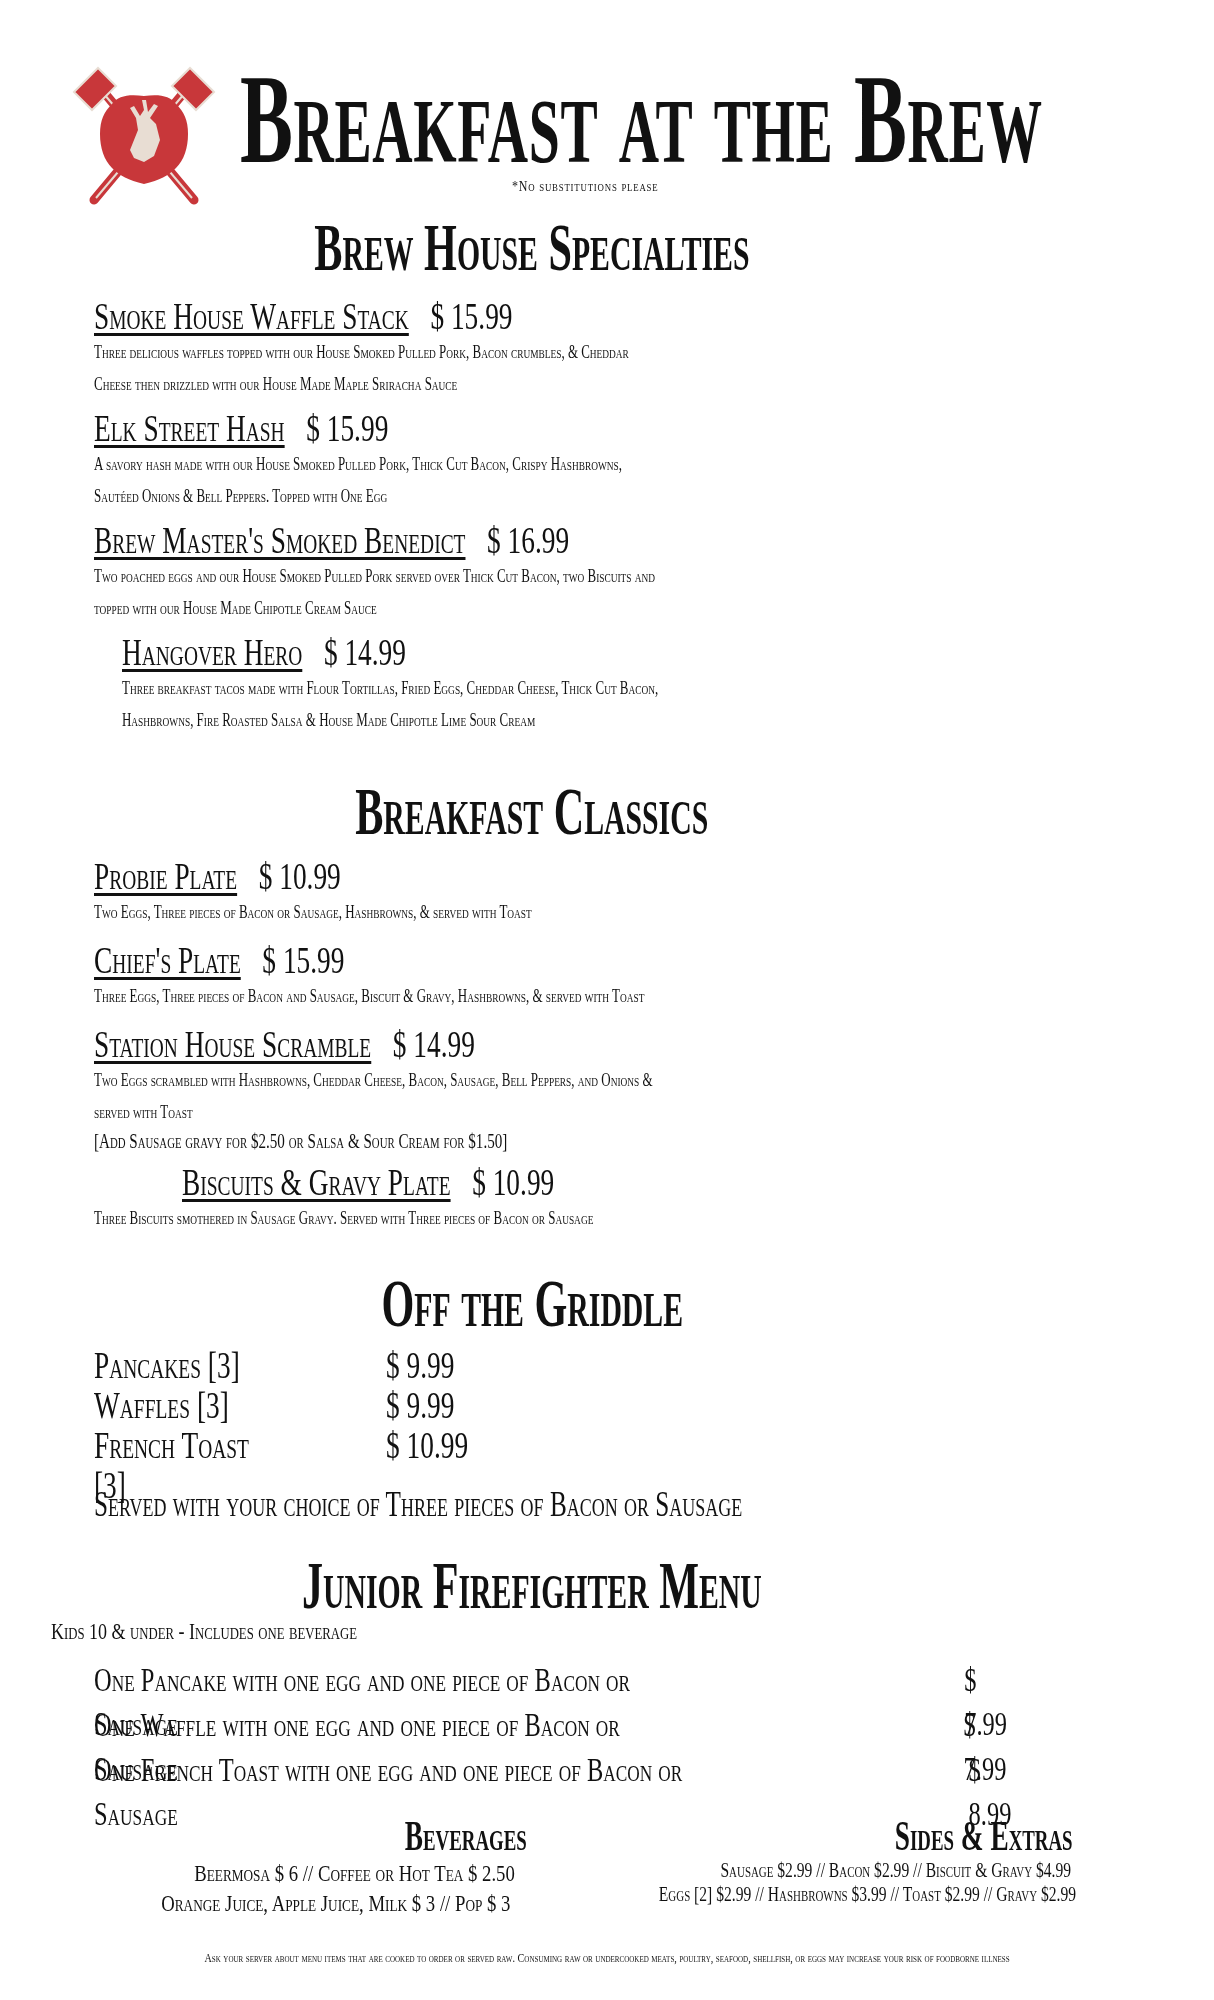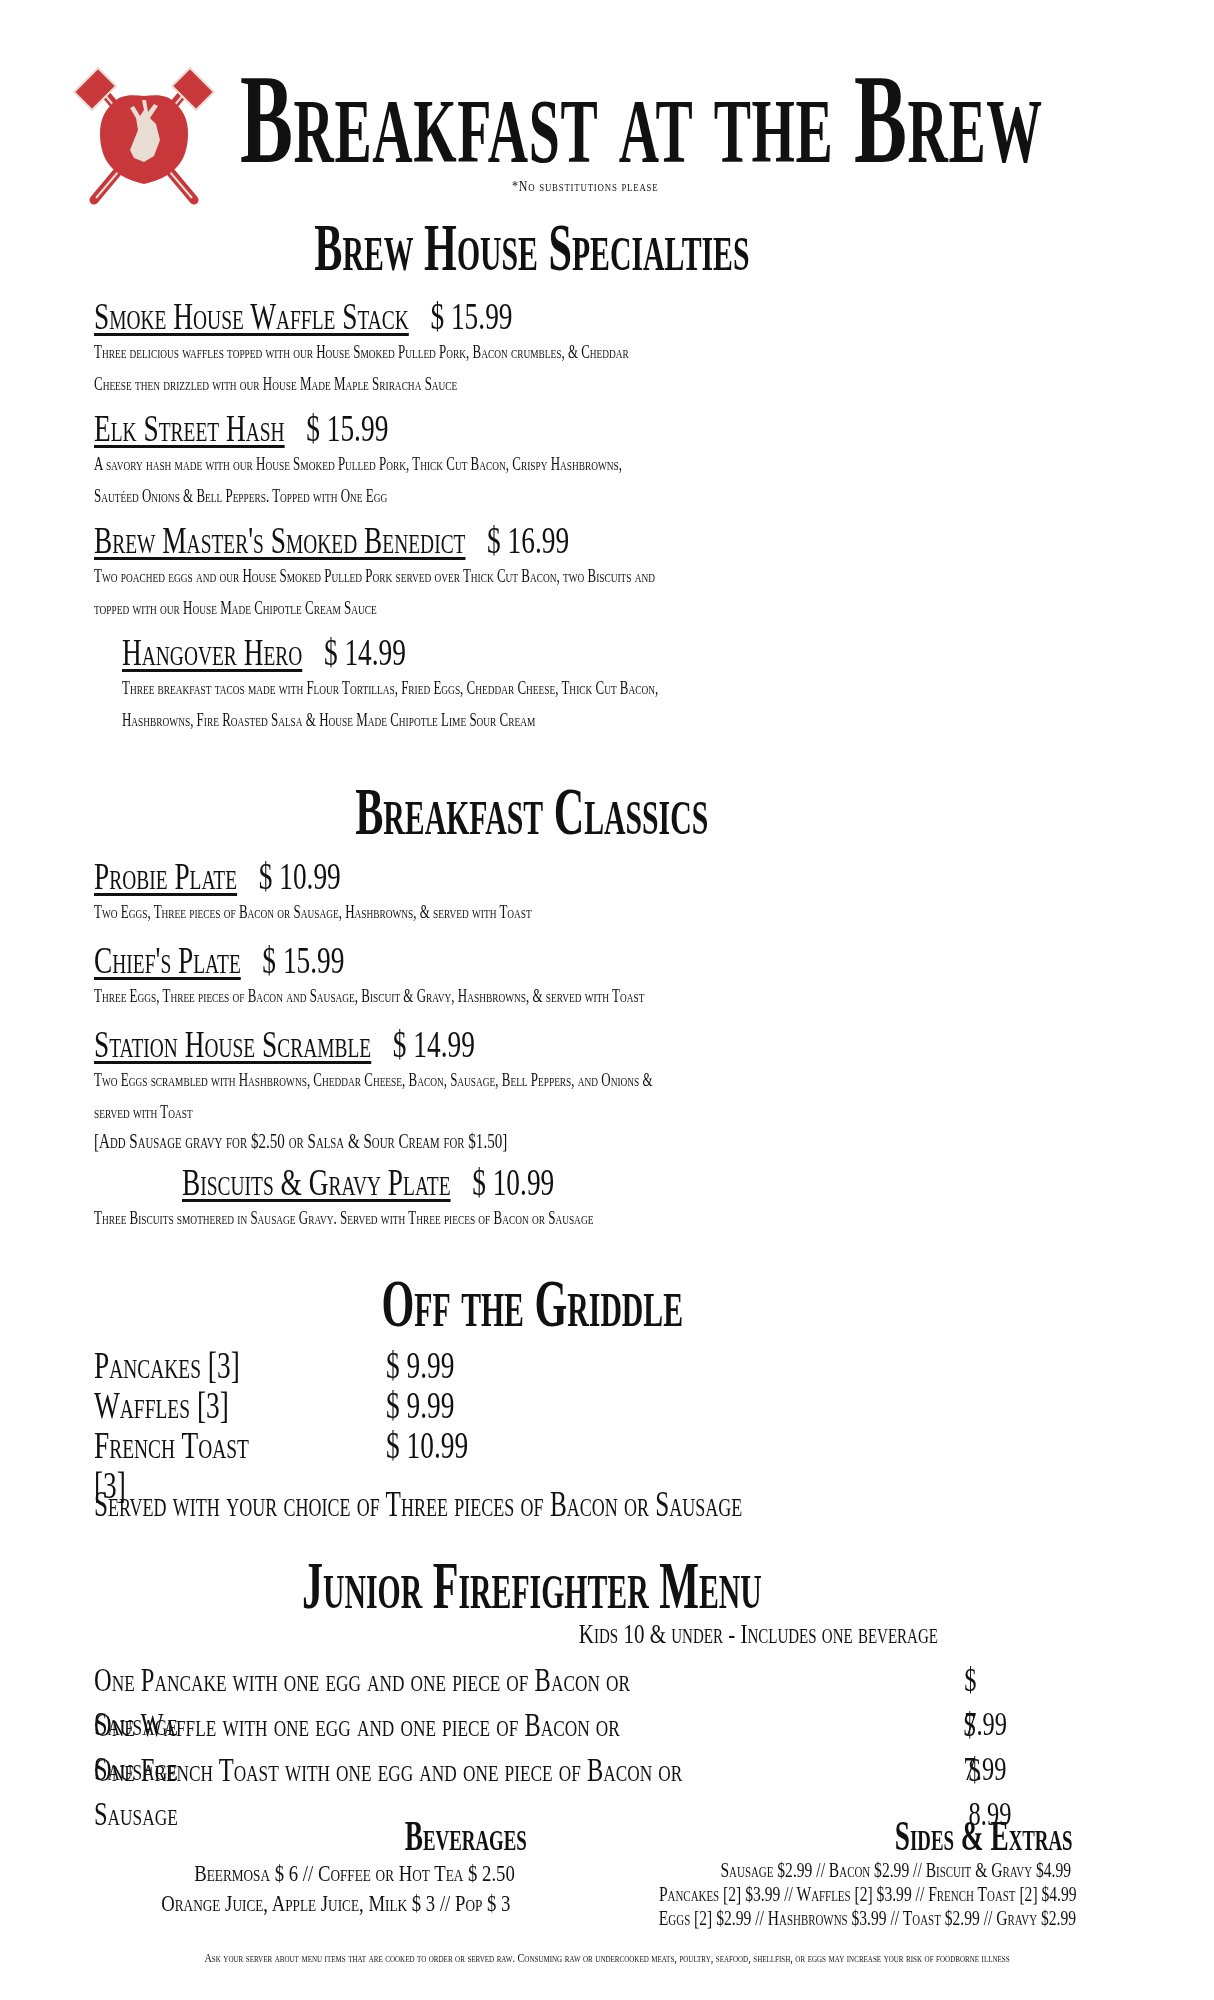--- a/index.html
+++ b/index.html
@@ -44,22 +44,22 @@
     .sq { display: inline-block; transform: scale(0.72, 1); transform-origin: left top; }
 
     
     .griddle { position: absolute; left: 94px; top: 1345px; font-size: 38px; line-height: 40px; }
     .griddle-row { display: flex; height: 40px; gap: 42px; }
     .griddle-row .g-name { width: 250px; }
     .griddle-note { position: absolute; left: 94px; top: 1485px; font-size: 35px; }
 
     
     .junior-sub {
-      position: absolute; left: 0; width: 998px; top: 1618px; text-align: right;
-      font-size: 28px; text-decoration: underline; text-underline-offset: 3px;
+      position: absolute; left: 0; width: 998px; top: 1618px; text-align: left;
+      font-size: 24px; text-decoration: underline; text-underline-offset: 3px;
     }
     .junior-sub .cond { transform: scale(0.75, 1); transform-origin: center top; }
     .junior-list { position: absolute; left: 94px; top: 1658px; width: 930px; }
     .junior-row { display: flex; justify-content: space-between; height: 45px; font-size: 34px; line-height: 44px; }
 
     
     .col { position: absolute; text-align: right; }
     .col-title { font-size: 42px; line-height: 44px; font-weight: bold; }
     .col-title .cond { transform: scale(0.65, 1); transform-origin: center top; }
     .col-line { font-size: 24px; line-height: 30px; white-space: nowrap; }
@@ -200,19 +200,18 @@
 
 <div class="col sc" style="left:90px; width:470px; top:1814px;">
   <div class="col-title"><span class="cond">Beverages</span></div>
   <div class="col-line"><span class="cond">Beermosa $ 6 // Coffee or Hot Tea $ 2.50</span></div>
   <div class="col-line"><span class="cond">Orange Juice, Apple Juice, Milk $ 3 // Pop $ 3</span></div>
 </div>
 
 <div class="col sc" style="left:600px; width:520px; top:1814px;">
   <div class="col-title"><span class="cond">Sides &amp; Extras</span></div>
   <div class="col-line small"><span class="cond">Sausage $2.99 // Bacon $2.99 // Biscuit &amp; Gravy $4.99</span></div>
-  <div class="col-line small"><span class="cond">Pancakes [2] $3.99 // Waffles [2] $3.99 // French Toast [2] $4.99</span></div>
   <div class="col-line small"><span class="cond">Eggs [2] $2.99 // Hashbrowns $3.99 // Toast $2.99 // Gravy $2.99</span></div>
 </div>
 
 <div class="footer sc">
   <span class="cond">Ask your server about menu items that are cooked to order or served raw. Consuming raw or undercooked meats, poultry, seafood, shellfish, or eggs may increase your risk of foodborne illness</span>
 </div>
 
 </body></html>

